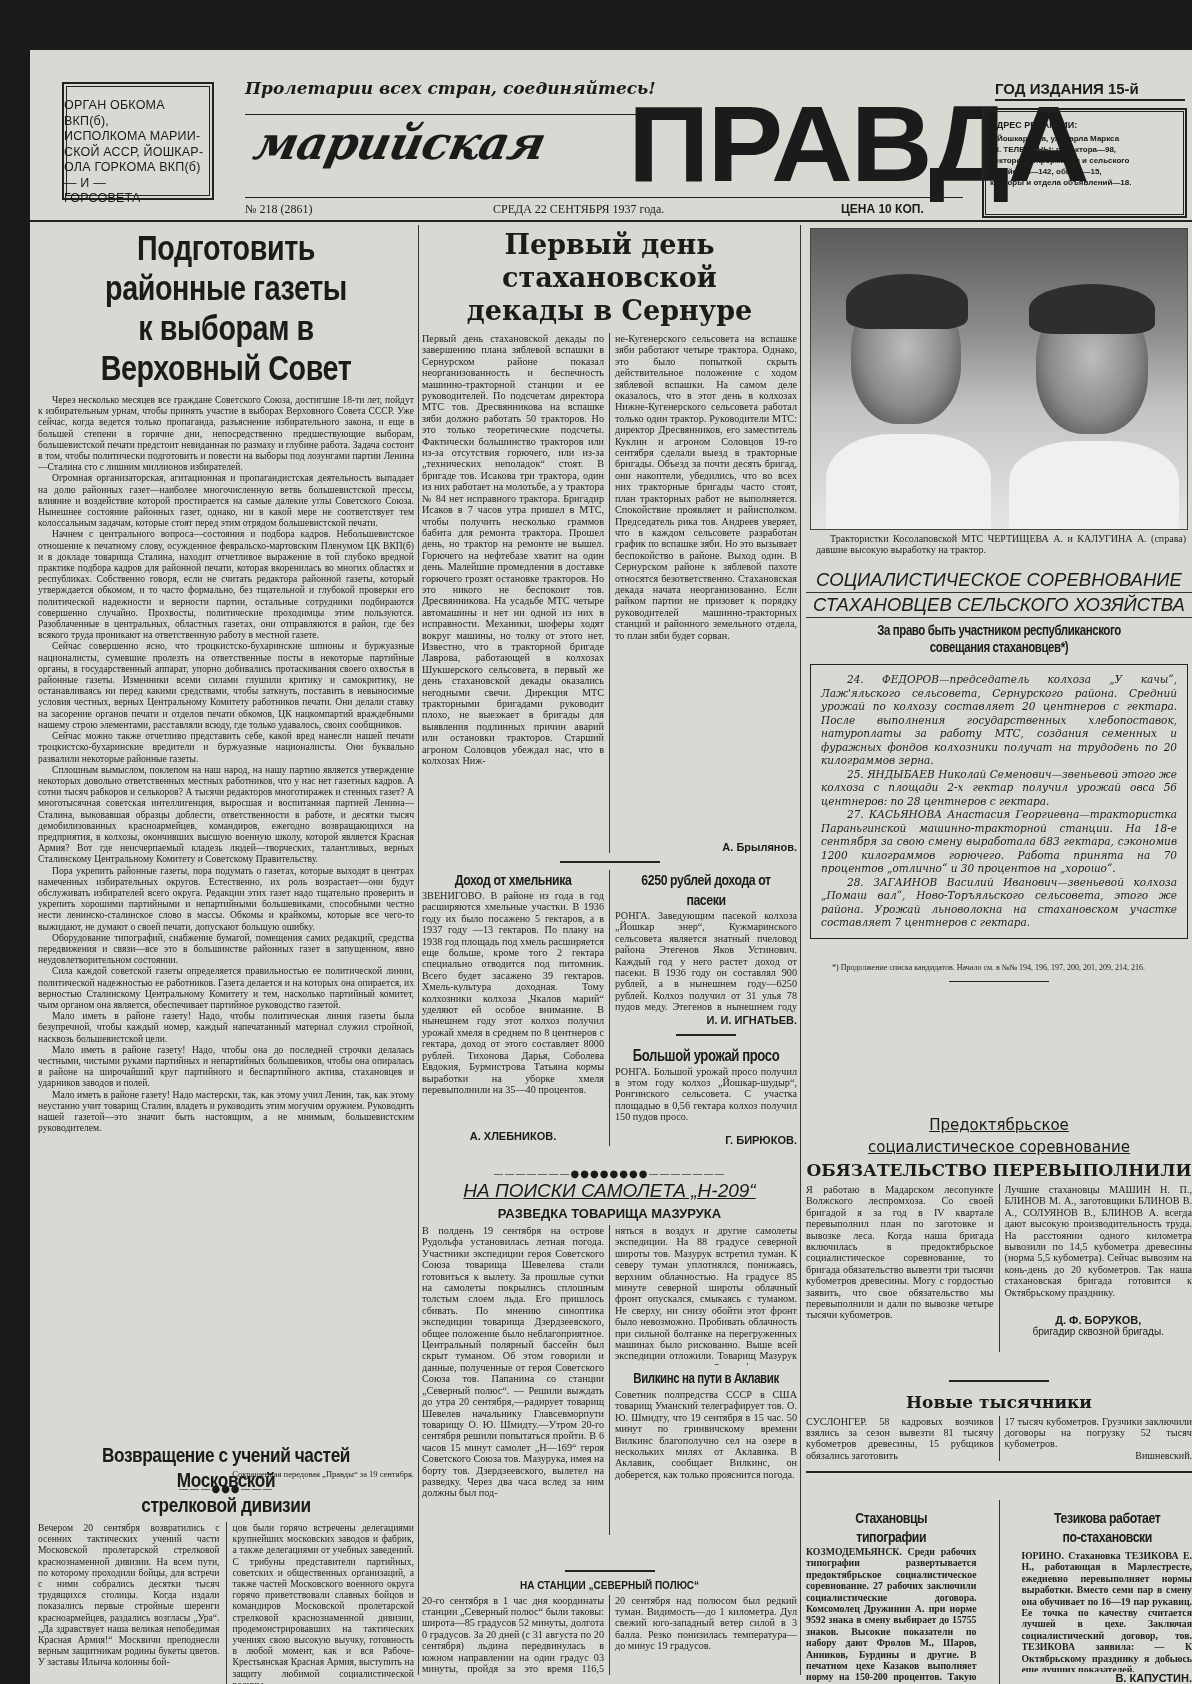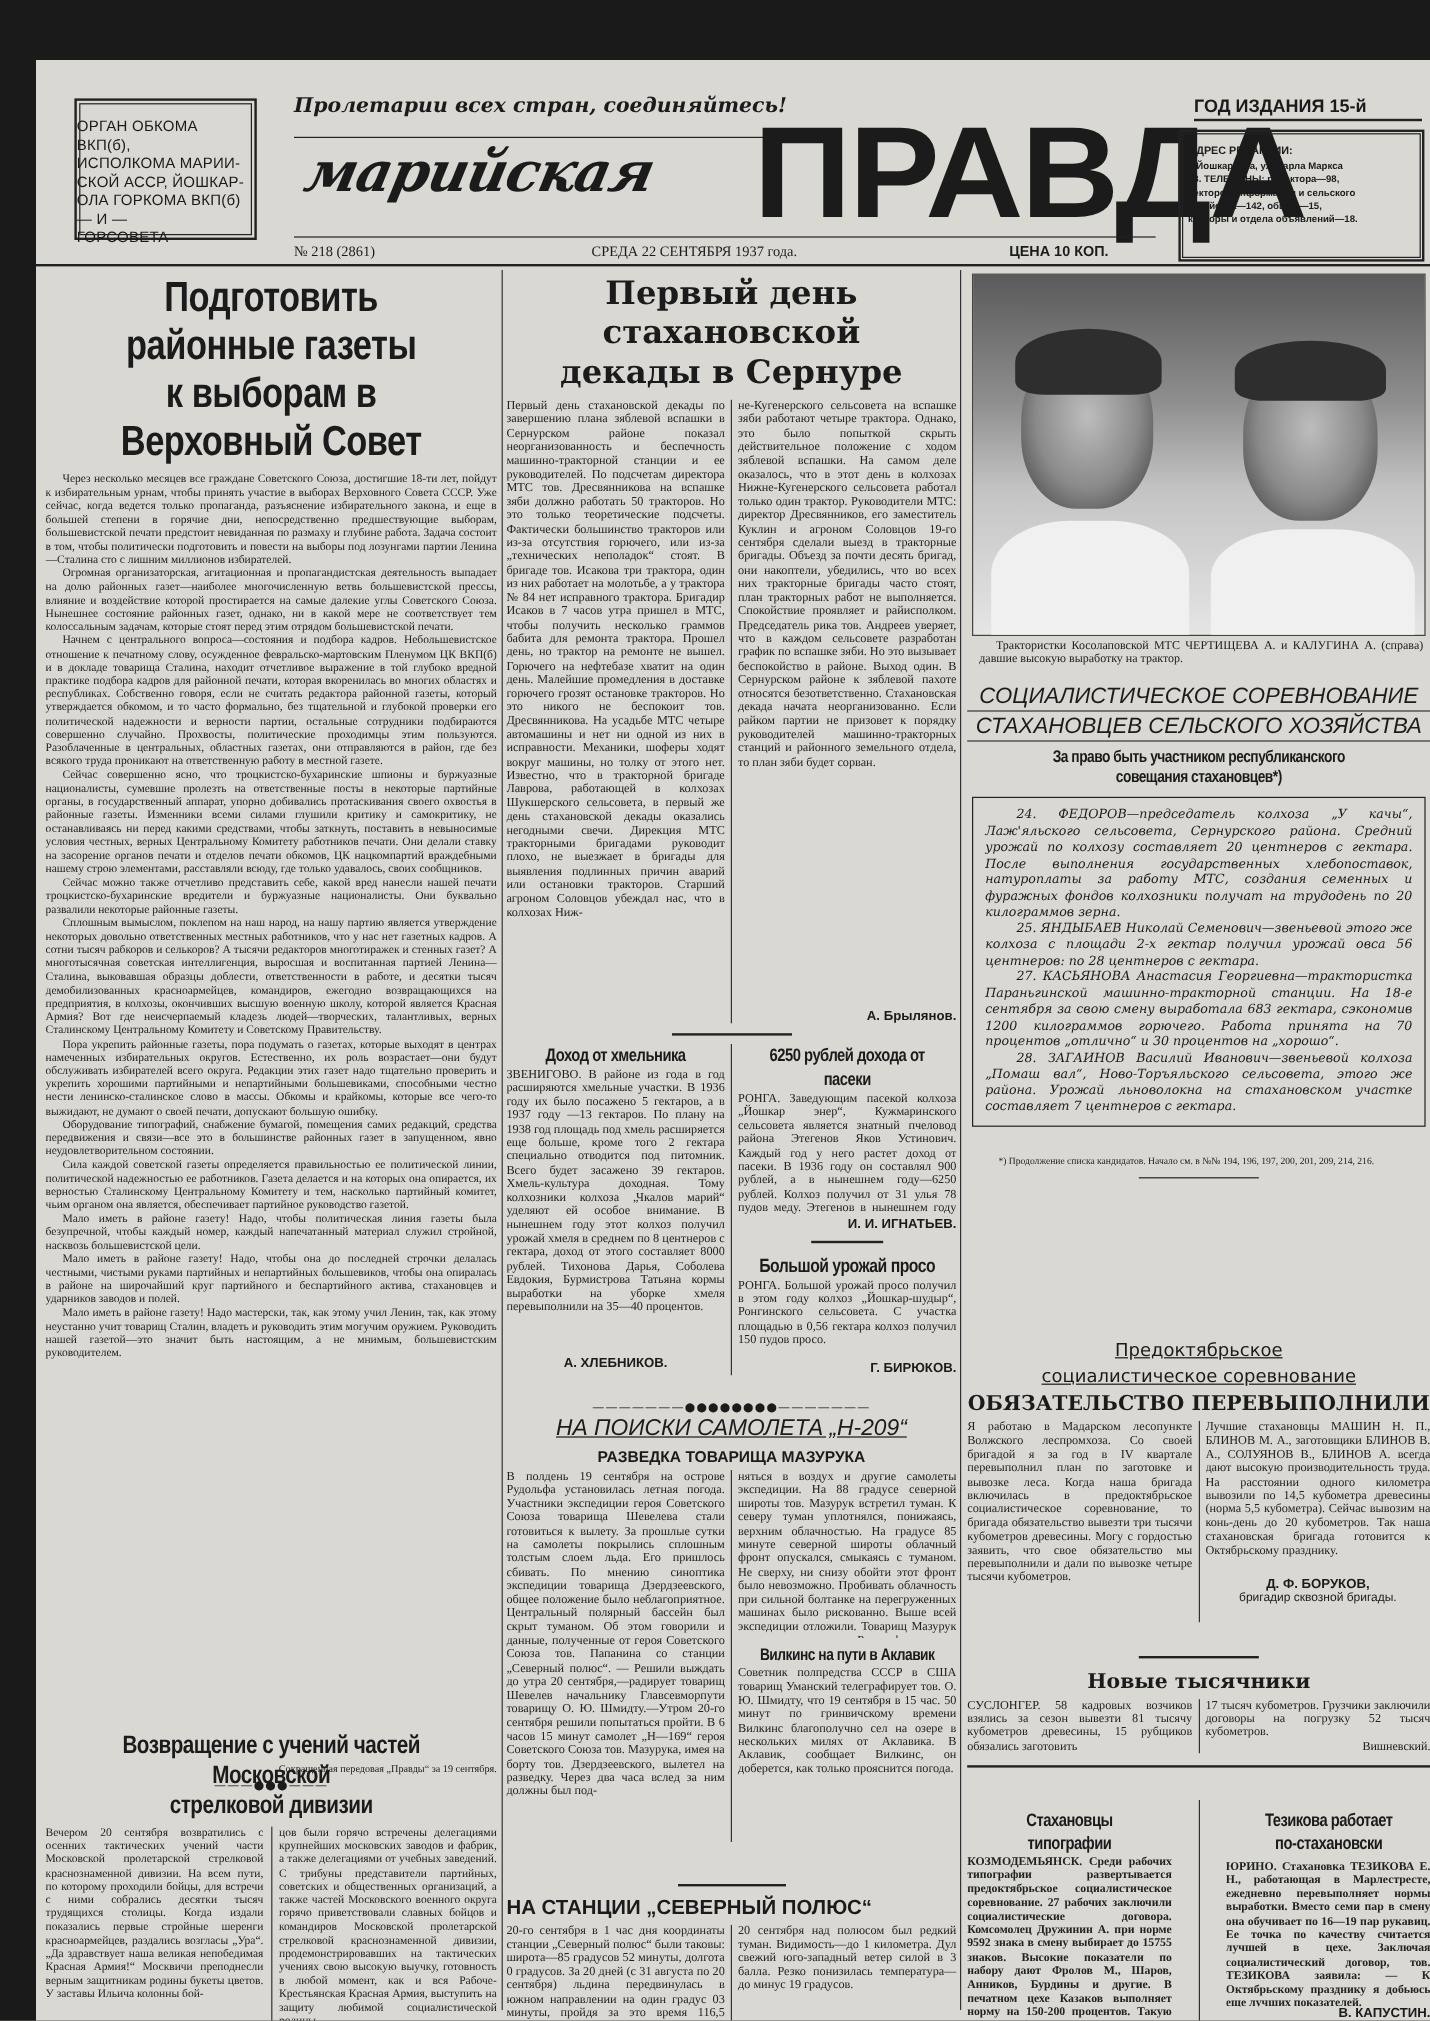--- a/index.html
+++ b/index.html
@@ -194,21 +194,21 @@
       <div style="flex:1">
         <div class="body-text" style="height:140px;overflow:hidden">няться в воздух и другие самолеты экспедиции. На 88 градусе северной широты тов. Мазурук встретил туман. К северу туман уплотнялся, понижаясь, верхним облачностью. На градусе 85 минуте северной широты облачный фронт опускался, смыкаясь с туманом. Не сверху, ни снизу обойти этот фронт было невозможно. Пробивать облачность при сильной болтанке на перегруженных машинах было рискованно. Выше всей экспедиции отложили. Товарищ Мазурук возвратился на остров Рудольфа.</div>
         <div class="h-cond" style="font-size:14px;line-height:18px;margin:4px 0 2px">Вилкинс на пути в Аклавик</div>
         <div class="body-text">Советник полпредства СССР в США товарищ Уманский телеграфирует тов. О. Ю. Шмидту, что 19 сентября в 15 час. 50 минут по гринвичскому времени Вилкинс благополучно сел на озере в нескольких милях от Аклавика. В Аклавик, сообщает Вилкинс, он доберется, как только прояснится погода.</div>
       </div>
     </div>
   </div>
 
   <div class="abs" style="left:392px;top:1520px;width:375px">
     <div class="rule" style="width:90px;height:1.5px;margin:0 auto 8px"></div>
-    <div style="font-family:'Liberation Sans',sans-serif;font-weight:bold;font-size:17px;margin-bottom:4px">НА СТАНЦИИ „СЕВЕРНЫЙ ПОЛЮС“</div>
+    <div style="font-family:'Liberation Sans',sans-serif;font-weight:bold;font-size:10px;text-align:center;margin-bottom:4px">НА СТАНЦИИ „СЕВЕРНЫЙ ПОЛЮС“</div>
     <div style="display:flex;gap:5px;height:80px;overflow:hidden">
       <div class="body-text" style="flex:1">20-го сентября в 1 час дня координаты станции „Северный полюс“ были таковы: широта—85 градусов 52 минуты, долгота 0 градусов. За 20 дней (с 31 августа по 20 сентября) льдина передвинулась в южном направлении на один градус 03 минуты, пройдя за это время 116,5 километра.</div>
       <div style="width:1px;background:#333"></div>
       <div class="body-text" style="flex:1">20 сентября над полюсом был редкий туман. Видимость—до 1 километра. Дул свежий юго-западный ветер силой в 3 балла. Резко понизилась температура—до минус 19 градусов.</div>
     </div>
   </div>
 
   <div class="abs photo" style="left:780px;top:178px;width:378px;height:302px">
     <div class="face" style="left:40px;top:55px;width:110px;height:140px"></div>
     <div class="hair" style="left:35px;top:45px;width:122px;height:55px"></div>

